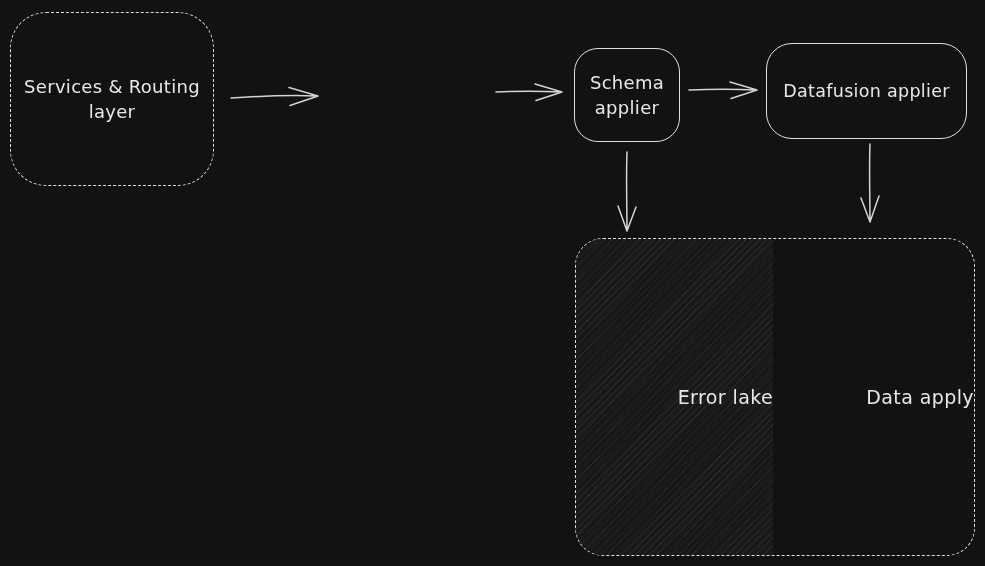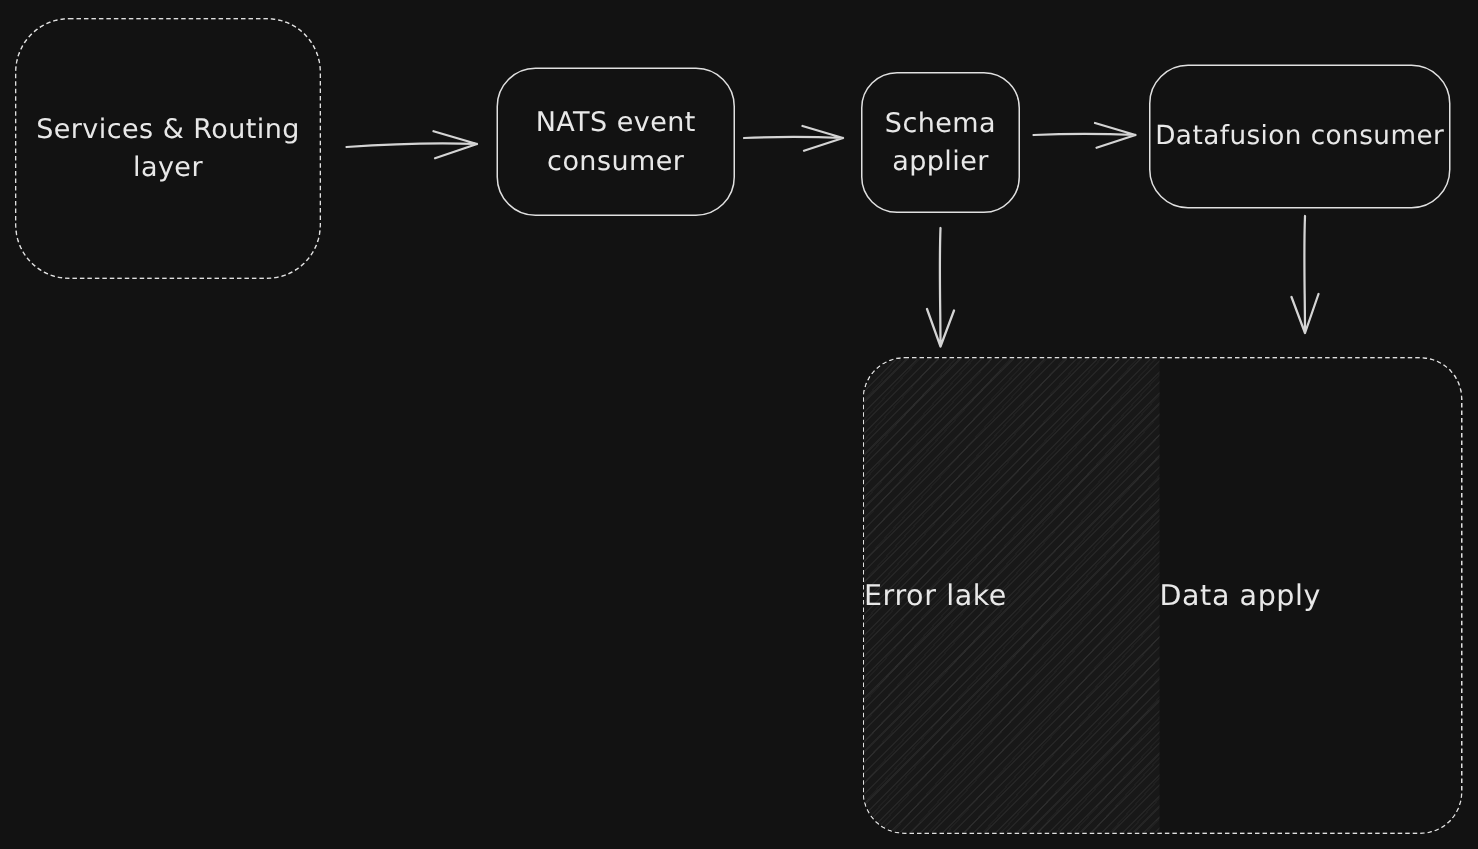--- a/index.html
+++ b/index.html
@@ -54,21 +54,21 @@
     left: 575px; top: 238px; width: 398px; height: 316px;
     border: 1.7px dashed #e0e0e0;
     border-radius: 28px;
     display: flex;
     overflow: hidden;
     z-index: 1;
   }
   .lake-half {
     display: flex;
     align-items: center;
-    justify-content: flex-start;
+    justify-content: flex-end;
     text-align: center;
     font-size: 19px;
     letter-spacing: 0.4px;
   }
   #lake-error {
     width: 197px;
     background-color: #181818;
     background-image:
       repeating-linear-gradient(135deg,
         rgba(255,255,255,0.055) 0px,
@@ -124,30 +124,27 @@
     </g>
     <g>
       <path d="M870,144 C869,170 870,196 870,222 M870,222 L861,198 M870,222 L879,196"></path>
     </g>
   </svg>
 
   <div class="node" id="node-services">
     <span class="node-label">Services &amp; Routing layer</span>
   </div>
 
-  <div class="node" id="node-nats">
-    <span class="node-label">NATS event consumer</span>
-  </div>
 
   <div class="node" id="node-schema">
     <span class="node-label">Schema applier</span>
   </div>
 
   <div class="node" id="node-datafusion">
-    <span class="node-label">Datafusion consumer</span>
+    <span class="node-label">Datafusion applier</span>
   </div>
 
 
   <div id="lakes-container">
     <div class="lake-half" id="lake-error">
       <span class="node-label">Error lake</span>
     </div>
     <div class="lake-half" id="lake-data">
       <span class="node-label">Data apply</span>
     </div>

